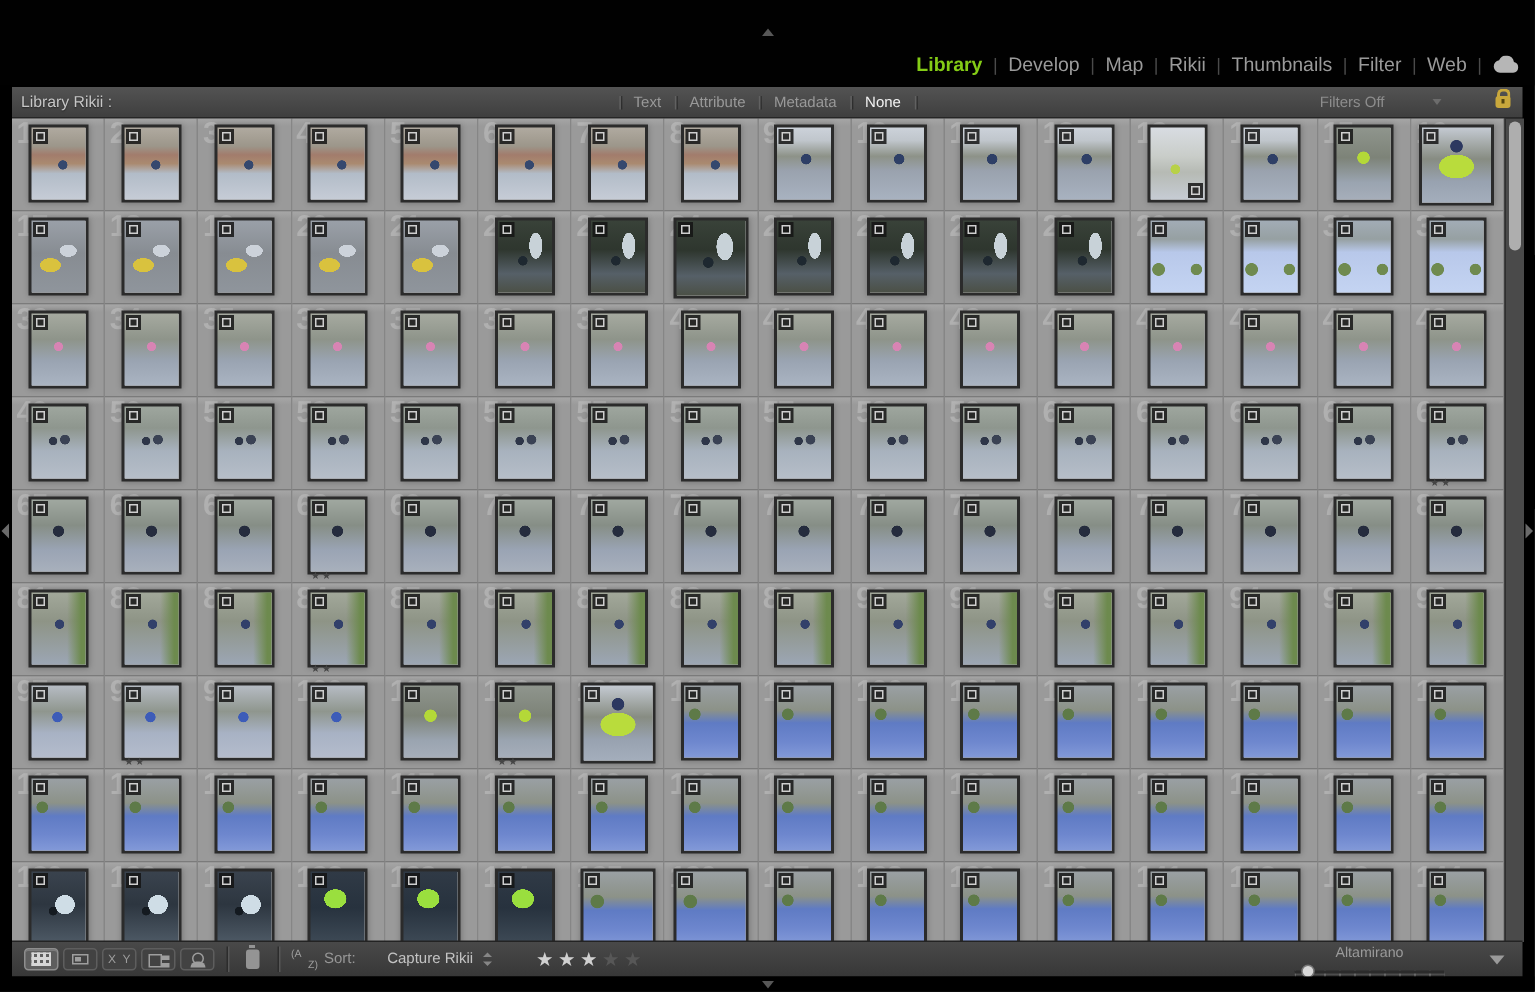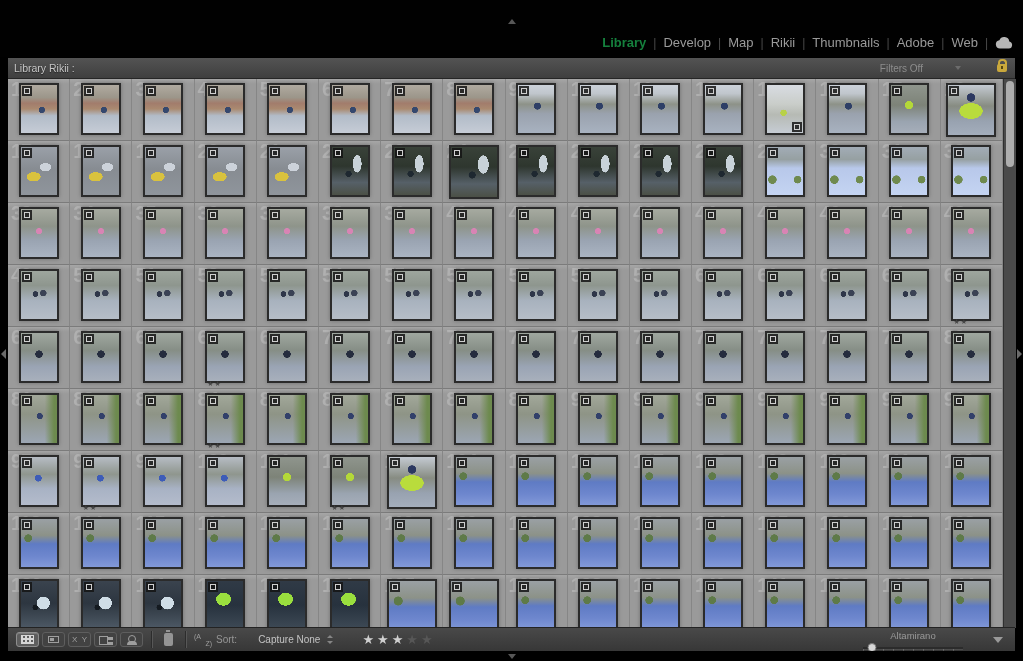--- a/index.html
+++ b/index.html
@@ -12,21 +12,21 @@
   .top-arrow{position:absolute;left:50%;top:19px;transform:translateX(-50%);width:0;height:0;
     border-left:4px solid transparent;border-right:4px solid transparent;border-bottom:5px solid #575757;}
   .identity{position:absolute;left:13px;top:28px;display:flex;align-items:center;gap:8px;}
   .logo{width:24px;height:21px;border:2px solid #9a9a9a;border-radius:5px;background:#131313;
     color:#ededed;font-size:9px;font-weight:bold;display:flex;align-items:center;justify-content:center;}
   .id-app{font-size:7px;color:#8d8d8d;letter-spacing:.2px;}
   .id-user{font-size:11px;color:#dadada;margin-top:1px;}
   .modules{position:absolute;right:10px;top:35px;display:flex;align-items:center;font-size:13px;color:#9a9a9a;}
   .mod-items{display:flex;align-items:center;}
   .mod-item{padding:0 7px;}
-  .mod-item.active{color:#15803d;font-weight:bold;}
+  .mod-item.active{color:#84cc16;font-weight:bold;}
   .mod-sep{color:#4a4a4a;font-size:12px;}
   .cloud-wrap{display:flex;align-items:center;margin-left:7px;}
 
   
   .filterbar{position:absolute;left:8px;top:58px;width:1007px;height:20px;
     background:linear-gradient(#535353,#3f3f3f);border-bottom:1px solid #262626;
     display:flex;align-items:center;}
   .fb-label{font-size:10.5px;color:#c6c6c6;margin-left:6px;text-shadow:0 1px 1px rgba(0,0,0,.5);}
   .fb-modes{position:absolute;left:50%;transform:translateX(-50%);display:flex;align-items:center;font-size:10px;height:100%;}
   .fb-mode{color:#999;padding:0 9px;}
@@ -168,35 +168,46 @@
           <span class="mod-item active">Library</span>
           <span class="mod-sep">|</span>
           <span class="mod-item">Develop</span>
           <span class="mod-sep">|</span>
           <span class="mod-item">Map</span>
           <span class="mod-sep">|</span>
           <span class="mod-item">Rikii</span>
           <span class="mod-sep">|</span>
           <span class="mod-item">Thumbnails</span>
           <span class="mod-sep">|</span>
-          <span class="mod-item">Adobe</span>
+          <span class="mod-item">Filter</span>
           <span class="mod-sep">|</span>
           <span class="mod-item">Web</span>
         </div>
       <span class="mod-sep">|</span>
       <span class="cloud-wrap">
         <svg width="18" height="12" viewBox="0 0 18 12">
             <path d="M5 11.5a4.2 4.2 0 0 1-.6-8.35A5.2 5.2 0 0 1 14.3 4.4 3.6 3.6 0 0 1 13.8 11.5z" fill="#b6b6b6"></path>
           </svg>
       </span>
     </nav>
   </header>
 
   <div class="filterbar">
     <span class="fb-label">Library Rikii :</span>
+    <div class="fb-modes">
+        <span class="fb-sep"></span>
+        <span class="fb-mode">Text</span>
+        <span class="fb-sep"></span>
+        <span class="fb-mode">Attribute</span>
+        <span class="fb-sep"></span>
+        <span class="fb-mode">Metadata</span>
+        <span class="fb-sep"></span>
+        <span class="fb-mode active">None</span>
+        <span class="fb-sep"></span>
+      </div>
     <div class="fb-right">
       <span>Filters Off</span>
       <span class="fb-caret"></span>
       <span class="lock"></span>
     </div>
   </div>
 
   <main class="grid">
       <div class="cell">
         <span class="num">1</span>
@@ -1091,21 +1102,21 @@
         </button>
         <button class="vbtn">
           <span class="vicon i-people-view-icon"></span>
         </button>
       </div>
     <div class="tb-div"></div>
     <div class="painter"></div>
     <div class="tb-div"></div>
     <div class="sort-az"></div>
     <span class="sort-label">Sort:</span>
-    <span class="sort-value">Capture None</span>
+    <span class="sort-value">Capture Rikii</span>
     <div class="sort-caret"></div>
     <div class="rating"><span class="tstar on">★</span><span class="tstar on">★</span><span class="tstar on">★</span><span class="tstar">★</span><span class="tstar">★</span></div>
     <div class="thumbzone">
       <div class="thumb-label">Altamirano</div>
       <div class="slider">
         <div class="slider-ticks"></div>
         <div class="slider-track"></div>
         <div class="slider-thumb" style="left: 12%;"></div>
       </div>
     </div>

